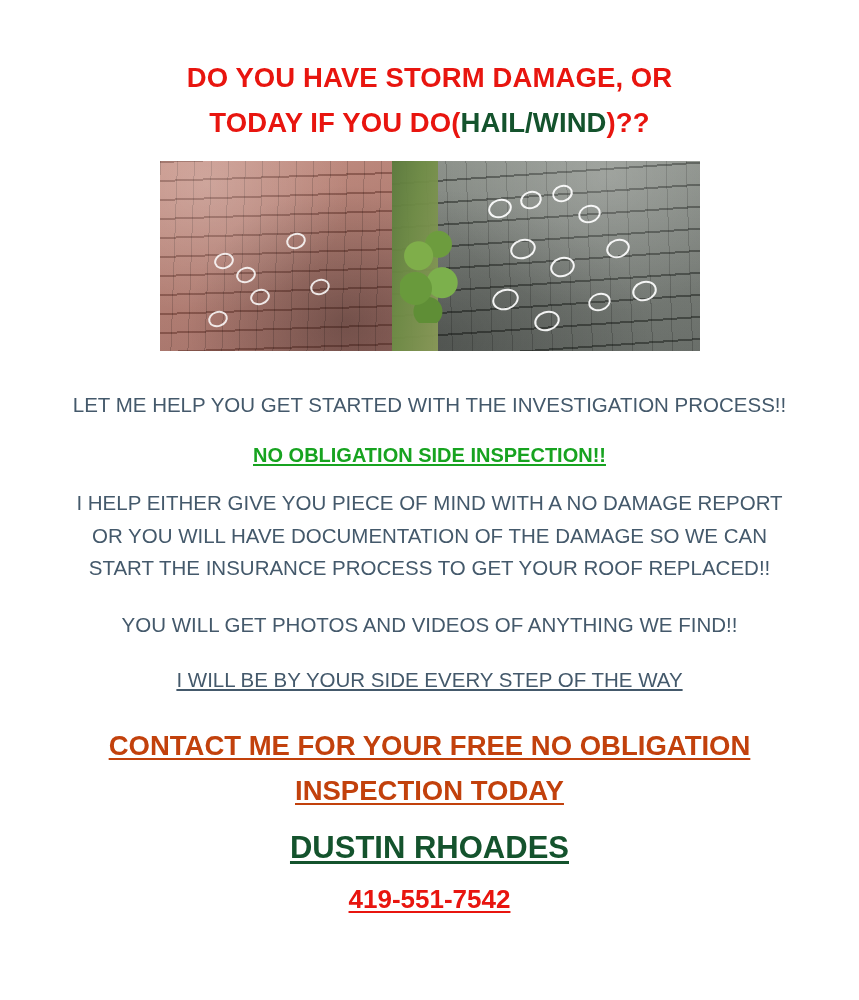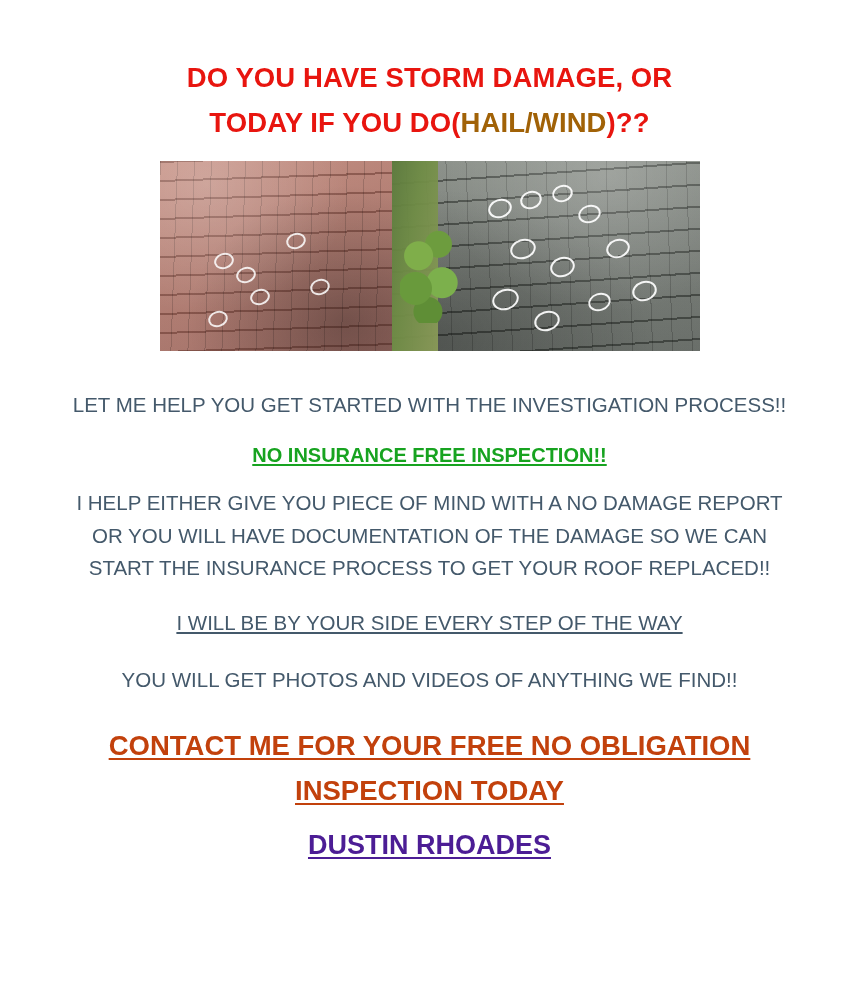--- a/index.html
+++ b/index.html
@@ -26,21 +26,21 @@
     margin: 0;
     padding: 56px 70px 0 70px;
     text-align: center;
     font-size: 27.5px;
     font-weight: bold;
     line-height: 1.62;
     color: #e8150f;
     letter-spacing: 0.1px;
   }
   .headline .green {
-    color: #a16207;
+    color: #14532d;
   }
 
   
   .photo-row {
     margin: 16px auto 0 auto;
     width: 540px;
     height: 190px;
     display: flex;
     gap: 0;
     overflow: hidden;
@@ -198,25 +198,25 @@
     font-weight: bold;
     text-decoration: underline;
     text-underline-offset: 3px;
     font-size: 27.5px;
     line-height: 1.65;
     padding: 0 60px;
   }
   .cta-name {
     margin: 16px 0 0 0;
     text-align: center;
-    color: #4c1d95;
+    color: #14532d;
     font-weight: bold;
     text-decoration: underline;
     text-underline-offset: 3px;
-    font-size: 27px;
+    font-size: 31px;
   }
   .cta-phone {
     margin: 18px 0 0 0;
     text-align: center;
     color: #e8150f;
     font-weight: bold;
     text-decoration: underline;
     text-underline-offset: 3px;
     font-size: 26px;
   }
@@ -257,22 +257,23 @@
       <div class="mark w" style="left:142px; top:150px; width:22px; height:16px;"></div>
       <div class="mark w" style="left:214px; top:78px; width:20px; height:15px;"></div>
       <div class="mark w" style="left:240px; top:120px; width:21px; height:16px;"></div>
       <div class="mark w" style="left:196px; top:132px; width:19px; height:14px;"></div>
     </div>
 
   </div>
 
   <div class="body-copy">
     <p class="para intro">LET ME HELP YOU GET STARTED WITH THE INVESTIGATION PROCESS!!</p>
-    <p class="emph-green">NO INSURANCE FREE INSPECTION!!</p>
+    <p class="emph-green">NO OBLIGATION SIDE INSPECTION!!</p>
     <p class="para main">I HELP EITHER GIVE YOU PIECE OF MIND WITH A NO DAMAGE REPORT OR YOU WILL HAVE DOCUMENTATION OF THE DAMAGE SO WE CAN START THE INSURANCE PROCESS TO GET YOUR ROOF REPLACED!!</p>
+    <p class="para photos-videos">YOU WILL GET PHOTOS AND VIDEOS OF ANYTHING WE FIND!!</p>
     <p class="para by-your-side">I WILL BE BY YOUR SIDE EVERY STEP OF THE WAY</p>
-    <p class="para photos-videos">YOU WILL GET PHOTOS AND VIDEOS OF ANYTHING WE FIND!!</p>
   </div>
 
   <p class="cta">CONTACT ME FOR YOUR FREE NO OBLIGATION INSPECTION TODAY</p>
   <p class="cta-name">DUSTIN RHOADES</p>
+  <p class="cta-phone">419-551-7542</p>
 
 </div>
 
 </body></html>

